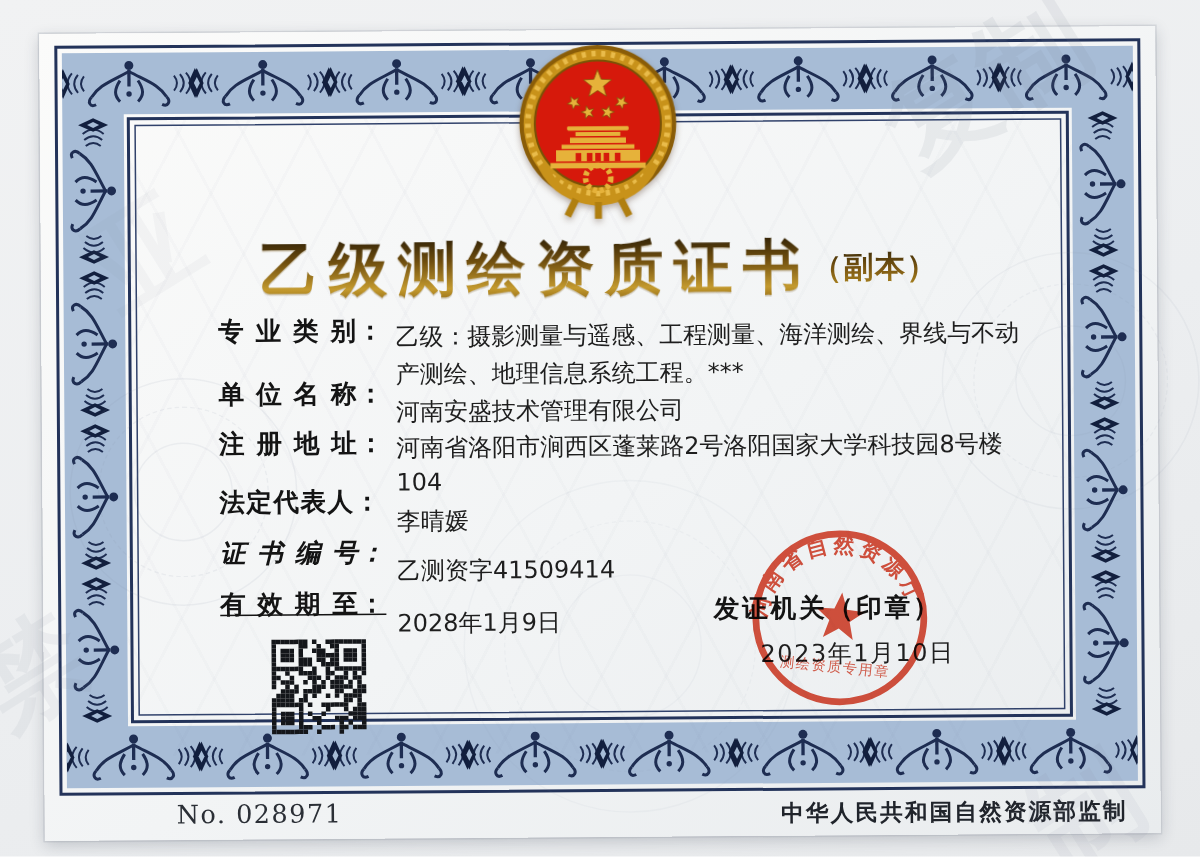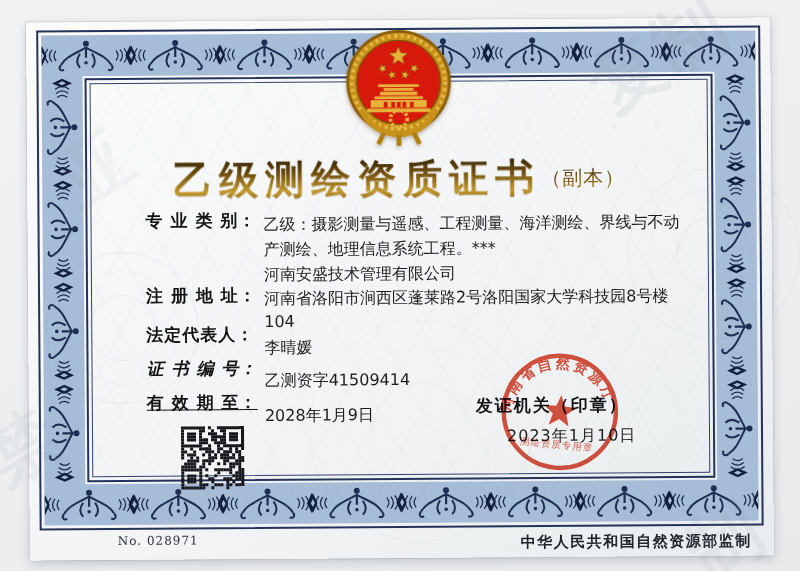--- a/index.html
+++ b/index.html
@@ -42,21 +42,21 @@
   
   .title-wrap{position:absolute;left:0;right:0;top:132px;text-align:center;z-index:4;
     white-space:nowrap;}
   .title-main{
     font-family:"DejaVu Serif","Liberation Serif",serif;font-weight:bold;
     font-size:39px;letter-spacing:7px;
     background:linear-gradient(180deg,#2a1d06 0%,#6e4d0e 38%,#c49a2e 78%,#8a6312 100%);
     -webkit-background-clip:text;background-clip:text;color:transparent;
     filter:drop-shadow(0 1px 0 rgba(110,75,10,.3));}
   .title-sub{
-    font-family:"DejaVu Serif","Liberation Serif",serif;font-weight:normal;
+    font-family:"DejaVu Serif","Liberation Serif",serif;font-weight:bold;
     font-size:20px;letter-spacing:1px;vertical-align:6px;
     background:linear-gradient(180deg,#3a2a08 0%,#7a5612 55%,#a8821f 100%);
     -webkit-background-clip:text;background-clip:text;color:transparent;}
   
   .flabel{position:absolute;left:118px;font-size:17px;font-weight:bold;color:#141414;
     letter-spacing:1px;white-space:nowrap;}
   .fvalue{position:absolute;left:236px;width:416px;font-size:16px;color:#1e1e1e;
     line-height:25px;}
   .r1l{top:188px;} .r1v{top:191px;}
   .r2l{top:230px;} .r2v{top:241px;}
@@ -70,21 +70,21 @@
   .issue-date{position:absolute;left:478px;top:407px;font-size:16px;color:#1e1e1e;
     letter-spacing:1px;z-index:3;}
   .seal{position:absolute;left:468px;top:330px;width:126px;height:126px;z-index:6;
     mix-blend-mode:multiply;opacity:.92;transform:rotate(6deg);}
   
   .qr{position:absolute;left:152px;top:405px;width:63px;height:63px;z-index:3;
     display:grid;grid-template-columns:repeat(21,3px);grid-template-rows:repeat(21,3px);}
   .qr span{width:3px;height:3px;background:transparent;}
   .qr span.on{background:#14161a;}
   
-  .serial{position:absolute;left:88px;top:512px;font-size:12px;color:#2b2f36;
+  .serial{position:absolute;left:88px;top:512px;font-size:17px;color:#2b2f36;
     font-family:"DejaVu Serif","Liberation Serif",serif;letter-spacing:1px;}
   .footer-text{position:absolute;right:22px;top:514px;font-size:15px;font-weight:bold;
     color:#20242b;letter-spacing:1.5px;}
   
   .wm{position:absolute;z-index:40;pointer-events:none;color:#7d8696;
     font-size:72px;font-weight:bold;font-family:"DejaVu Serif","Liberation Serif",serif;}
   .wm1{right:70px;top:8px;opacity:.10;transform:rotate(-32deg);}
   .wm2{left:-14px;top:400px;opacity:.08;transform:rotate(-32deg);}
   .wm3{left:60px;top:120px;opacity:.05;transform:rotate(-32deg);}
   .wm4{right:40px;bottom:-18px;opacity:.07;transform:rotate(-32deg);}
@@ -208,20 +208,21 @@
     <path d="M20,88 C28,104 40,112 60,114 C80,112 92,104 100,88" fill="none" stroke="#c8921a" stroke-width="6"></path>
     <path d="M44,112 l-6,12 M60,114 l0,12 M76,112 l6,12" stroke="#b07f10" stroke-width="5"></path>
   </svg>
 
   <div class="title-wrap">
     <span class="title-main">乙级测绘资质证书</span><span class="title-sub">（副本）</span>
   </div>
 
   <div class="flabel r1l">专 业 类 别：</div>
   <div class="fvalue r1v">乙级：摄影测量与遥感、工程测量、海洋测绘、界线与不动产测绘、地理信息系统工程。***</div>
+  <div class="flabel r2l">单 位 名 称：</div>
   <div class="fvalue r2v">河南安盛技术管理有限公司</div>
   <div class="flabel r3l">注 册 地 址：</div>
   <div class="fvalue r3v">河南省洛阳市涧西区蓬莱路2号洛阳国家大学科技园8号楼104</div>
   <div class="flabel r4l">法定代表人：</div>
   <div class="fvalue r4v">李晴媛</div>
   <div class="flabel r5l">证 书 编 号：</div>
   <div class="fvalue r5v">乙测资字41509414</div>
   <div class="flabel r6l">有 效 期 至：</div>
   <div class="fvalue r6v">2028年1月9日</div>
 

